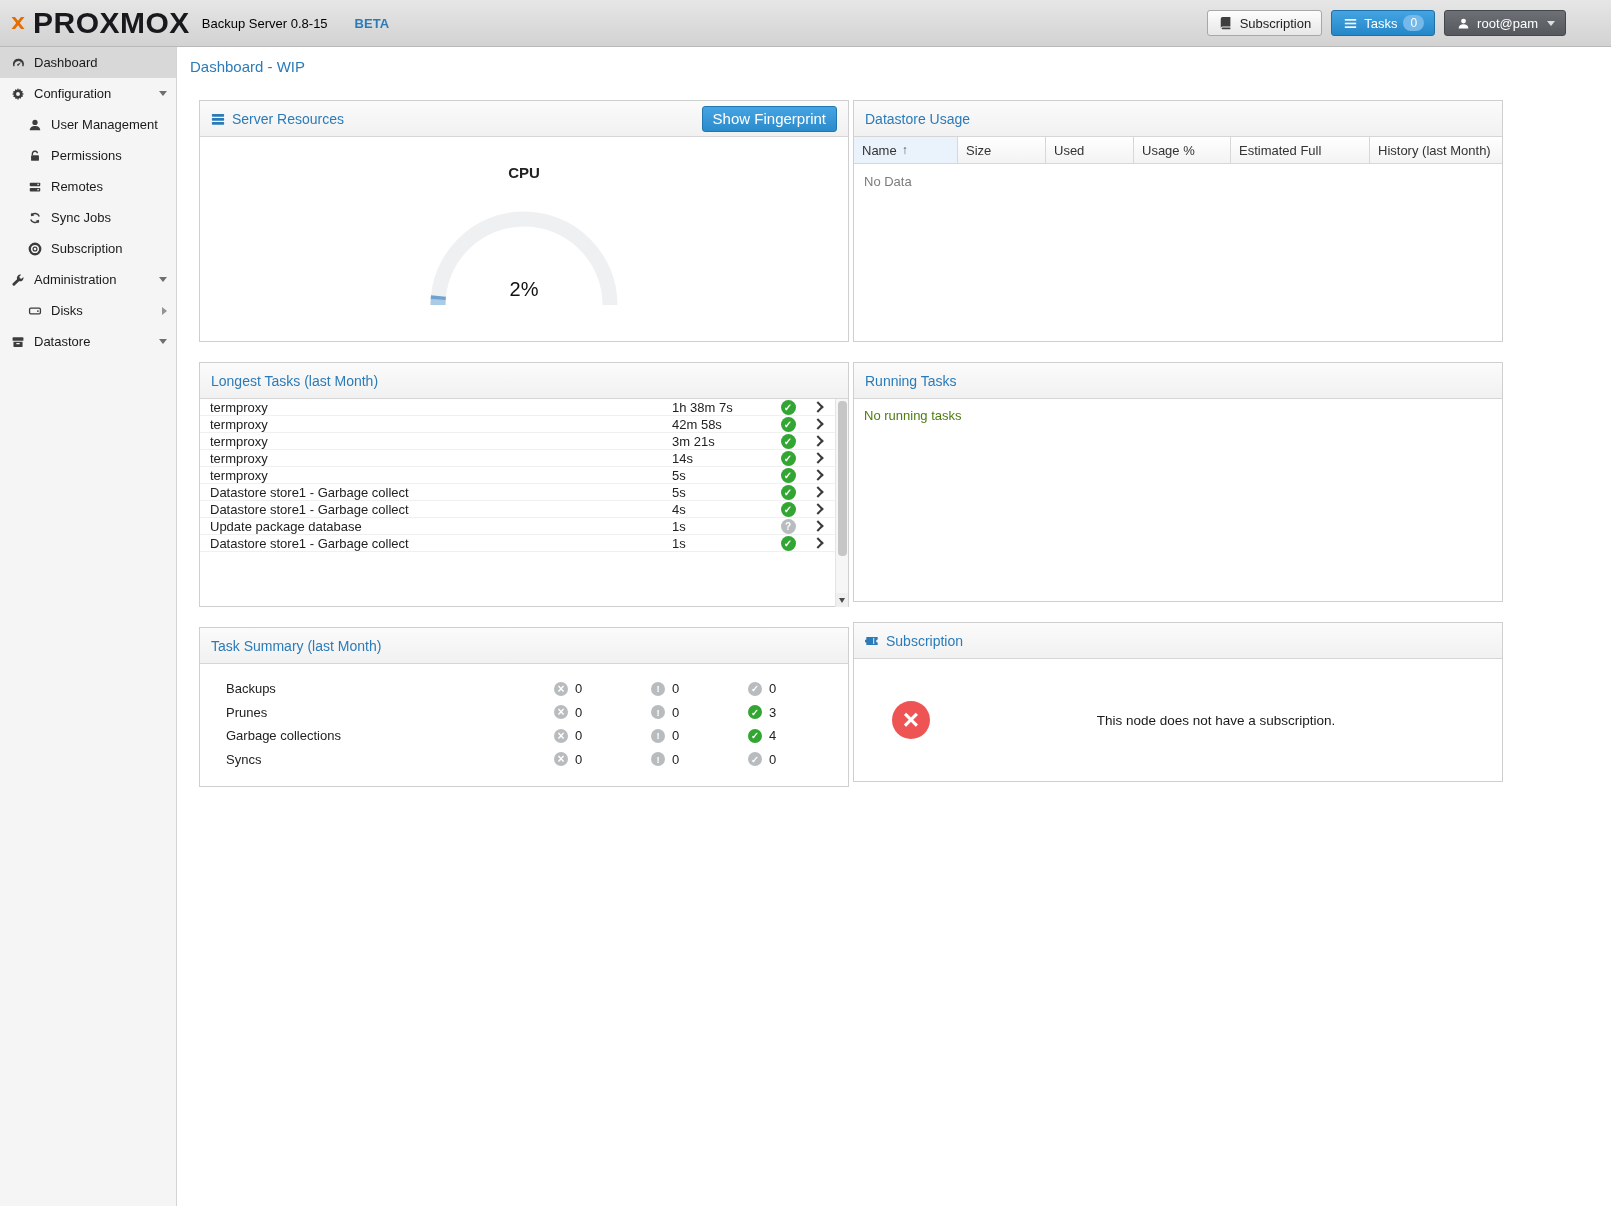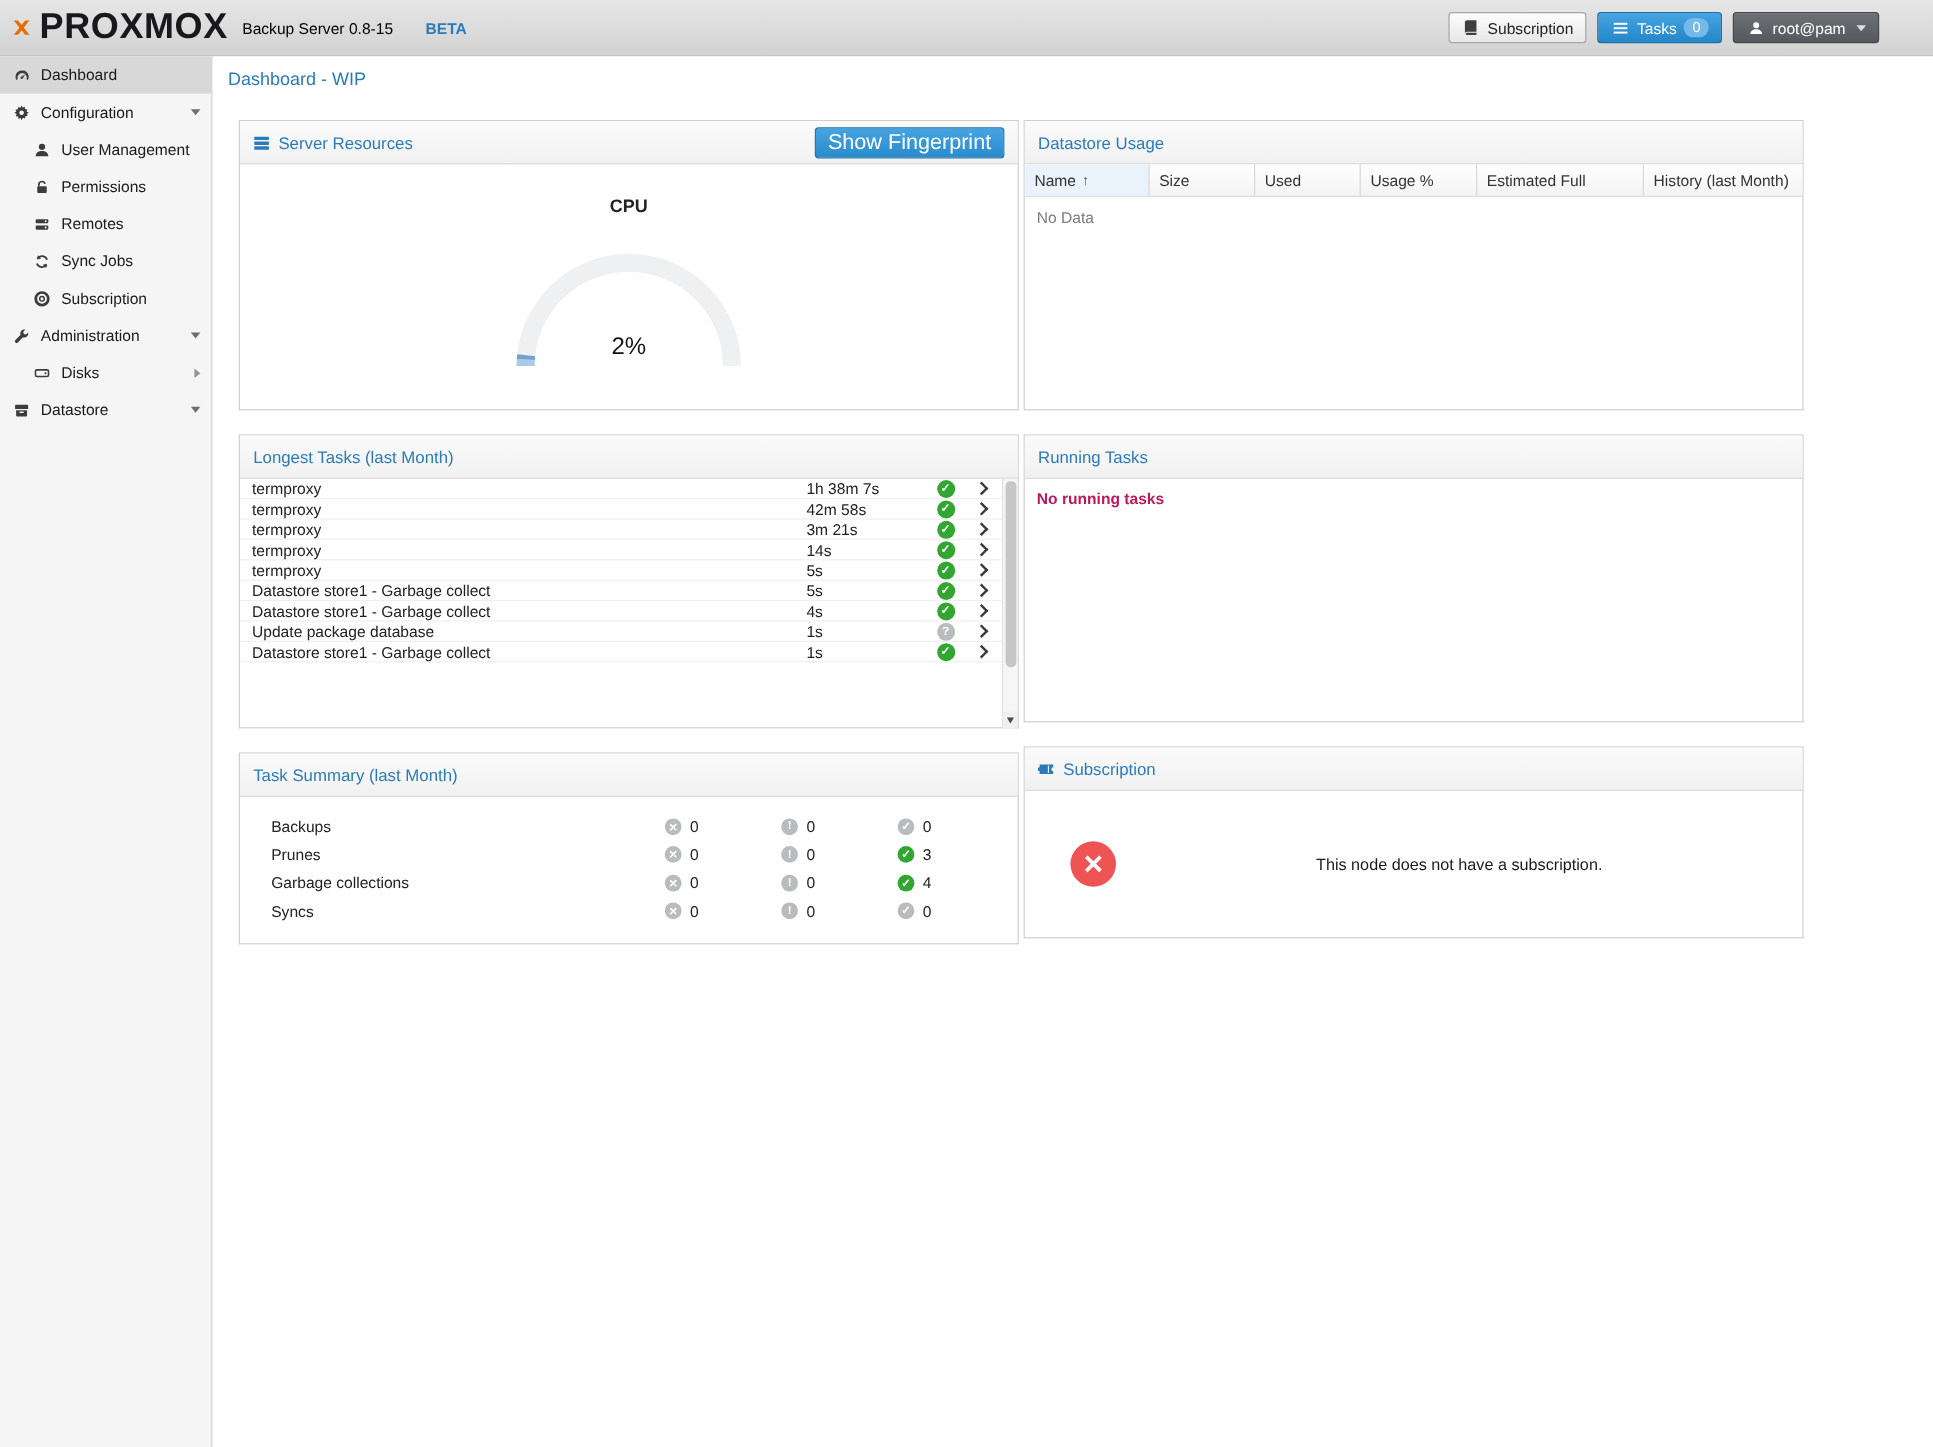--- a/index.html
+++ b/index.html
@@ -36,21 +36,21 @@
   .main { position:absolute; left:178px; top:47px; right:0; bottom:0; background:#fff; overflow:hidden; }
   .page-title { height:38px; display:flex; align-items:center; padding-left:12px; color:#2b7bb9; font-size:15px; }
   .content { display:flex; gap:4px; padding-left:21px; padding-top:15px; }
   .col { width:650px; display:flex; flex-direction:column; gap:20px; }
 
   .panel { border:1px solid #cfcfcf; background:#fff; }
   .panel-h { height:36px; background:linear-gradient(#fbfbfb,#f1f1f1); border-bottom:1px solid #d6d6d6;
              display:flex; align-items:center; padding:0 11px; color:#2b7bb9; font-size:14px; }
   .ph-icon { margin-right:7px; display:flex; }
   .btn-fp { margin-left:auto; height:26px; padding:0 10px; background:linear-gradient(#45a4e2,#2b8ccb);
-            border:1px solid #2277b0; border-radius:3px; color:#fff; font-size:18px; cursor:pointer; }
+            border:1px solid #2277b0; border-radius:3px; color:#fff; font-size:15px; cursor:pointer; }
   .h242{height:242px}.h245{height:245px}.h240{height:240px}.h160{height:160px}
 
   
   .gauges { display:flex; justify-content:space-around; }
   .gauge { width:200px; text-align:center; position:relative; }
   .glabel { font-size:15px; font-weight:bold; margin-top:27px; }
   .gsvg { margin-top:20px; height:108px; }
   .gvalue { position:absolute; left:0; right:0; bottom:8px; font-size:20px; color:#111; }
 
   
@@ -73,21 +73,21 @@
          color:#fff; font-size:10px; font-weight:bold; }
   .stc.ok { background:#33a532; } .stc.ok::after { content:"✓"; }
   .stc.unknown { background:#b9bcbe; } .stc.unknown::after { content:"?"; }
   .sb { position:absolute; top:0; right:0; bottom:0; width:13px; background:#f6f6f6; border-left:1px solid #e4e4e4; }
   .sb-thumb { position:absolute; top:2px; left:2px; width:9px; height:155px; background:#c6c6c6; border-radius:4px; cursor:pointer; }
   .sb-btn { position:absolute; bottom:0; left:0; width:12px; height:14px; display:flex; align-items:center; justify-content:center;
             background:#efefef; cursor:pointer; }
   .sb-btn .tri { width:0; height:0; border-left:3.5px solid transparent; border-right:3.5px solid transparent; border-top:5px solid #4a4a4a; }
 
   
-  .rt-body { padding:9px 10px; color:#be185d;font-weight:bold; }
+  .rt-body { padding:9px 10px; color:#4d7c0f; }
 
   
   .ts-body { padding-top:13px; }
   .ts-row { height:23.5px; display:flex; align-items:center; padding-left:26px; }
   .ts-label { width:328px; }
   .ts-cell { width:97px; display:flex; align-items:center; gap:7px; }
   .sic { width:14px; height:14px; border-radius:50%; background:#b9bcbe; color:#fff; display:flex;
          align-items:center; justify-content:center; font-size:9.5px; font-weight:bold; flex:none; }
   .sic.err::after { content:"×"; font-size:12px; }
   .sic.warn::after { content:"!"; }

